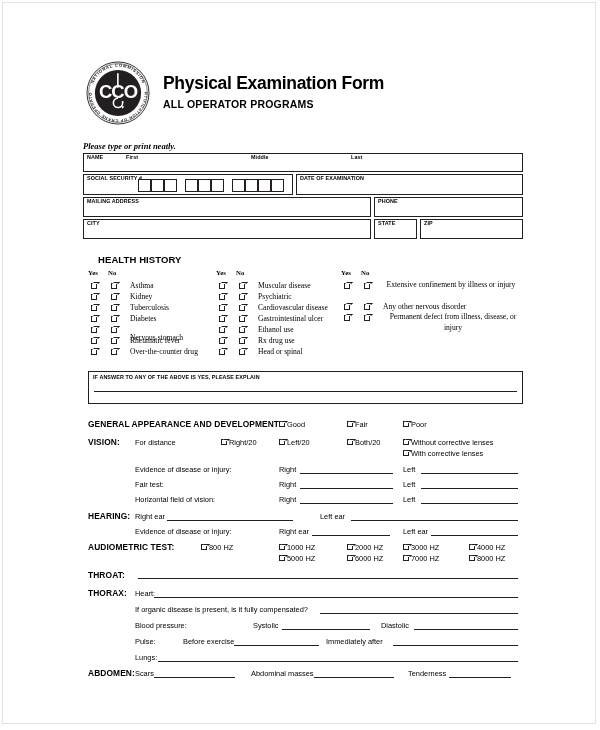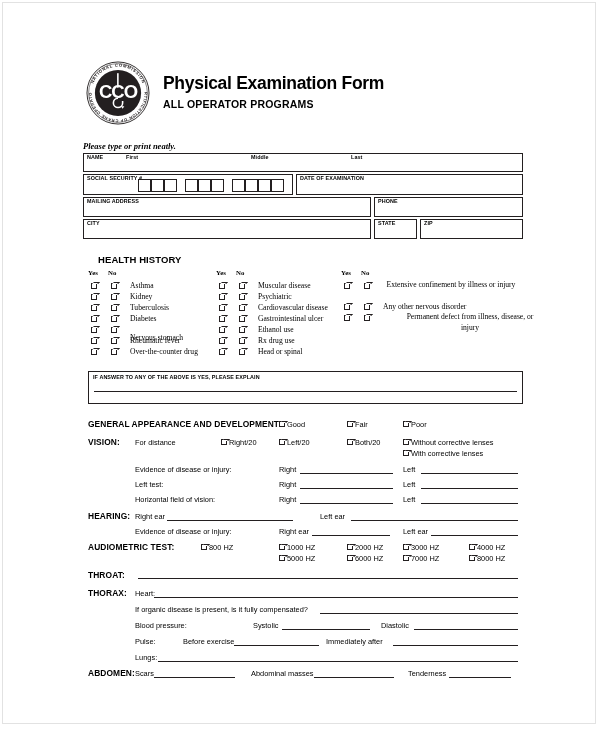--- a/index.html
+++ b/index.html
@@ -395,21 +395,21 @@
           <span class="hh-item wrap" style="position:absolute;left:42px;top:0;width:136px;">Extensive confinement by illness or injury</span>
         </div>
         <div style="position:relative;height:11px;">
           <span class="cb" style="position:absolute;left:3px;top:3px;"></span>
           <span class="cb" style="position:absolute;left:23px;top:3px;"></span>
           <span class="hh-item" style="position:absolute;left:42px;top:0;">Any other nervous disorder</span>
         </div>
         <div style="position:relative;height:21px;">
           <span class="cb" style="position:absolute;left:3px;top:3px;"></span>
           <span class="cb" style="position:absolute;left:23px;top:3px;"></span>
-          <span class="hh-item wrap" style="position:absolute;left:42px;top:0;width:140px;margin-left:17px;">Permanent defect from illness, disease, or injury</span>
+          <span class="hh-item wrap" style="position:absolute;left:42px;top:0;width:140px;">Permanent defect from illness, disease, or injury</span>
         </div>
       </div>
     </div>
 
     <div class="explain" style="left:5px; top:368px; width:435px; height:33px;">
       <span class="explain-lab">IF ANSWER TO ANY OF THE ABOVE IS YES, PLEASE EXPLAIN</span>
       <div class="explain-rule" style="top:19px;"></div>
       <div class="explain-rule" style="top:31px;"></div>
     </div>
 
@@ -443,21 +443,21 @@
       <div class="opt" style="left:320px; top:34px;">
         <span class="cb"></span><span>With corrective lenses</span>
       </div>
 
       <div class="lbl" style="left:52px; top:50px;">Evidence of disease or injury:</div>
       <div class="lbl" style="left:196px; top:50px;">Right</div>
       <div class="rule" style="left:217px; top:58px; width:93px;"></div>
       <div class="lbl" style="left:320px; top:50px;">Left</div>
       <div class="rule" style="left:338px; top:58px; width:97px;"></div>
 
-      <div class="lbl" style="left:52px; top:65px;">Left test:</div>
+      <div class="lbl" style="left:52px; top:65px;">Fair test:</div>
       <div class="lbl" style="left:196px; top:65px;">Right</div>
       <div class="rule" style="left:217px; top:73px; width:93px;"></div>
       <div class="lbl" style="left:320px; top:65px;">Left</div>
       <div class="rule" style="left:338px; top:73px; width:97px;"></div>
 
       <div class="lbl" style="left:52px; top:80px;">Horizontal field of vision:</div>
       <div class="lbl" style="left:196px; top:80px;">Right</div>
       <div class="rule" style="left:217px; top:88px; width:93px;"></div>
       <div class="lbl" style="left:320px; top:80px;">Left</div>
       <div class="rule" style="left:338px; top:88px; width:97px;"></div>

